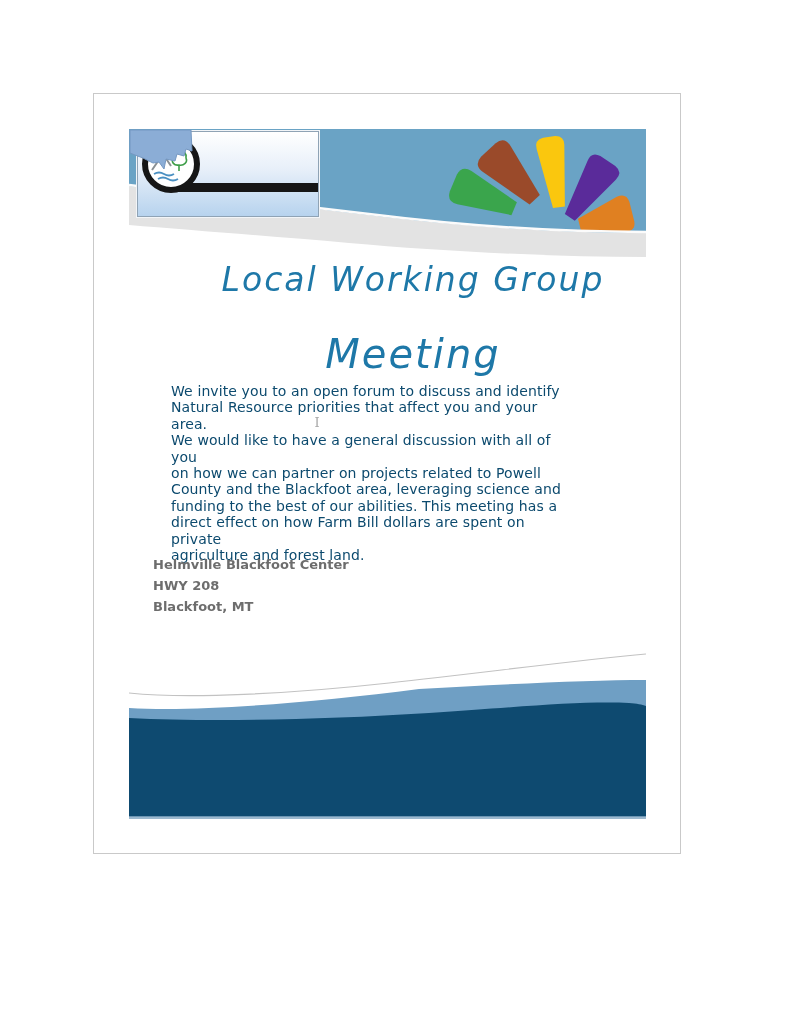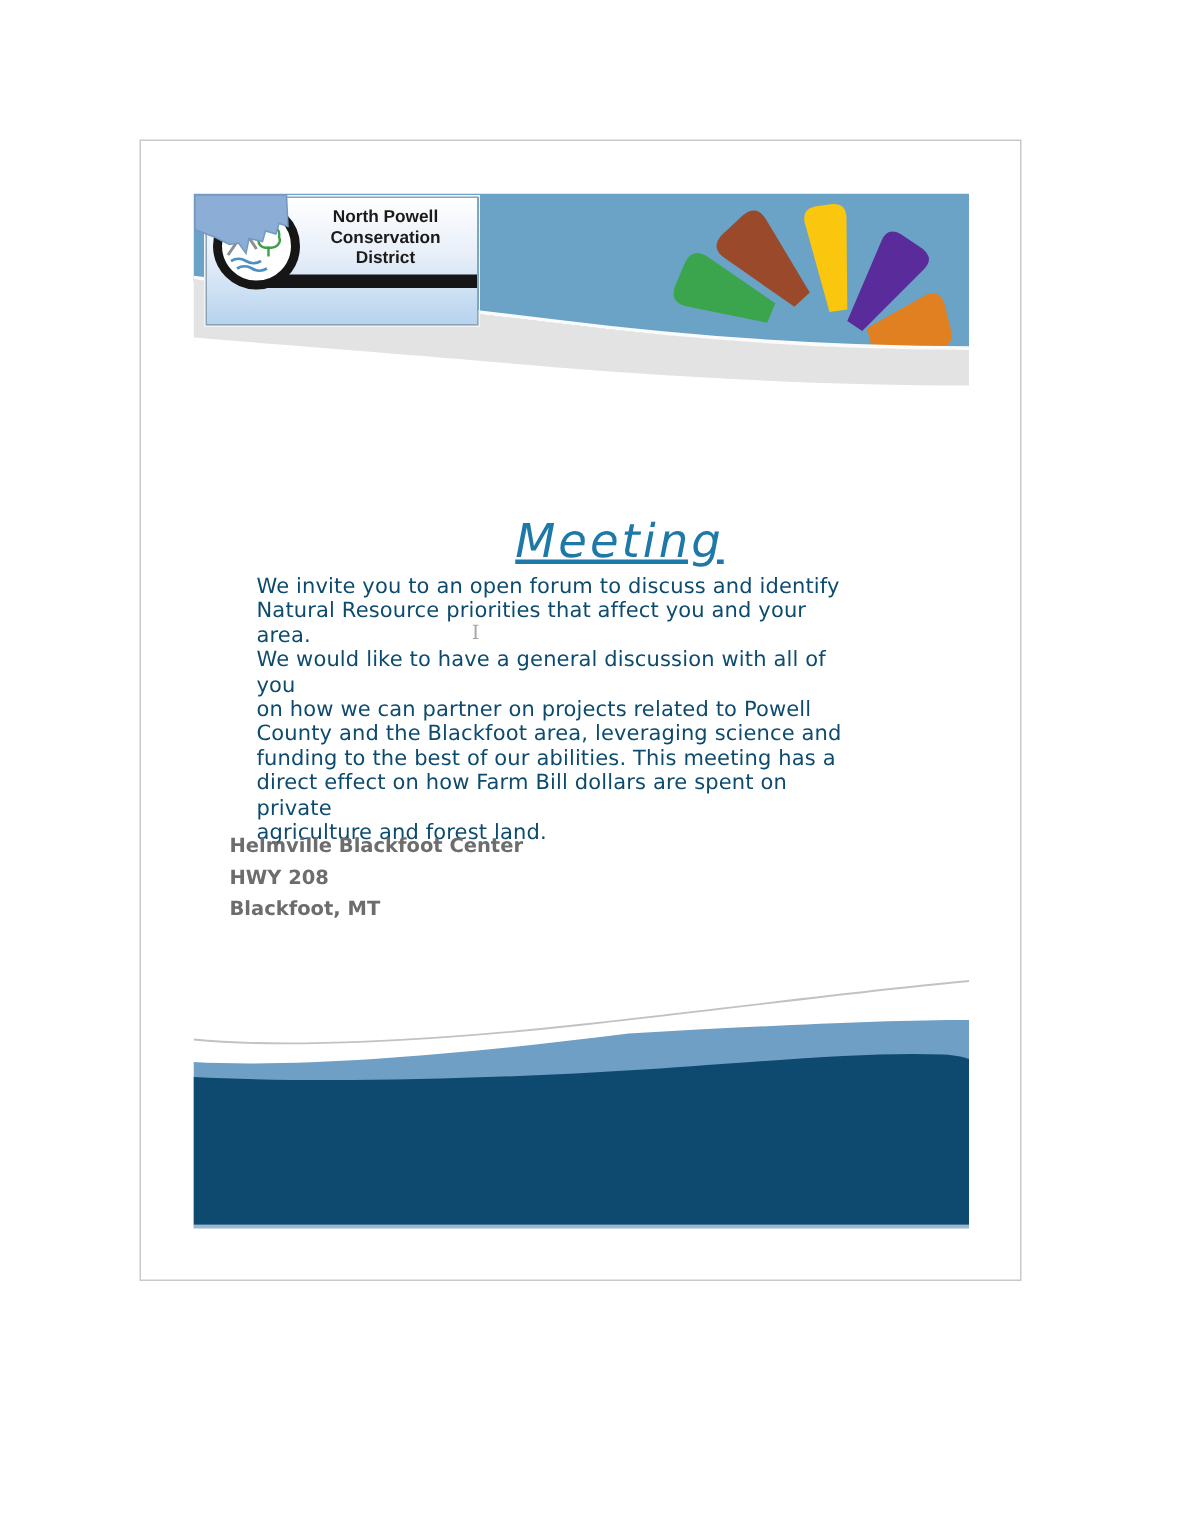--- a/index.html
+++ b/index.html
@@ -18,21 +18,21 @@
     border:6px solid #161616;border-radius:50%;}
   .logo-bar{position:absolute;left:30px;top:51px;right:0;height:9px;background:#161616;}
   .logo-text{position:absolute;left:62px;top:7px;width:114px;text-align:center;
     font-family:"Liberation Sans",sans-serif;font-weight:bold;font-size:11.5px;line-height:13.5px;color:#1b1b1b;}
   .montana{position:absolute;left:27px;top:60px;z-index:3;}
 
   
   .title-block{position:absolute;left:59px;width:520px;text-align:center;color:#1e78a8;
     font-style:italic;letter-spacing:2px;font-family:"DejaVu Sans",sans-serif;}
   .title1{top:166px;font-size:33px;}
-  .title2{top:249px;font-size:31px;text-decoration:underline;}
+  .title2{top:237px;font-size:40px;}
 
   
   .body-par{position:absolute;left:77px;top:289px;width:402px;
     font-size:14px;line-height:16.4px;color:#0c4a6e;white-space:pre-line;letter-spacing:0.1px;}
   .ibeam{position:absolute;left:219px;top:322px;width:8px;height:14px;color:#a9a9a9;
     font-family:"DejaVu Serif",serif;font-size:13px;line-height:14px;text-align:center;}
 
   .date-line{position:absolute;left:59px;top:430px;font-size:16.5px;font-weight:bold;color:#1879c2;letter-spacing:0.2px;}
   .venue-block{position:absolute;left:59px;top:463px;font-size:13px;font-weight:bold;color:#6d6d6d;}
   .venue-block div{margin-bottom:6px;}
@@ -70,31 +70,27 @@
     <div class="logo-box">
       <div class="logo-bar"></div>
       <div class="logo-ring">
         <svg width="46" height="46" viewBox="0 0 46 46">
           <circle cx="17" cy="10" r="4.5" fill="#f2d117"></circle>
           <path d="M4,29 L15,13 L23,25" fill="none" stroke="#8a9094" stroke-width="2"></path>
           <path d="M31,9 C36,9 39,13 38,17 C40,21 36,25 31,24 C26,25 23,21 25,17 C24,12 27,9 31,9 M31,24 L31,30" fill="none" stroke="#3f9e49" stroke-width="1.6"></path>
           <path d="M6,33 Q11,30 16,33 Q21,36 26,33 M10,38 Q15,35 20,38 Q25,41 30,38" fill="none" stroke="#4a90c2" stroke-width="1.8"></path>
         </svg>
       </div>
-      <div class="logo-text">
-        <div>North Powell</div>
-        <div>Conservation</div>
-        <div>District</div>
-      </div>
     </div>
     <svg class="montana" width="64" height="42" viewBox="0 0 64 42">
       <path d="M1,1 H62 L63,22 L57,20 L55,27 L48,25 L46,32 L37,30 L35,40 L30,33 L24,34 L14,29 L6,26 L1,24 Z" fill="#8badd6" stroke="#7598c2" stroke-width="1"></path>
     </svg>
   </div>
 
+  <div class="title-block title1">Local Working Group</div>
   <div class="title-block title2">Meeting</div>
 
   <div class="body-par">We invite you to an open forum to discuss and identify
 Natural Resource priorities that affect you and your area.
 We would like to have a general discussion with all of you
 on how we can partner on projects related to Powell
 County and the Blackfoot area, leveraging science and
 funding to the best of our abilities. This meeting has a
 direct effect on how Farm Bill dollars are spent on private
 agriculture and forest land.</div>

